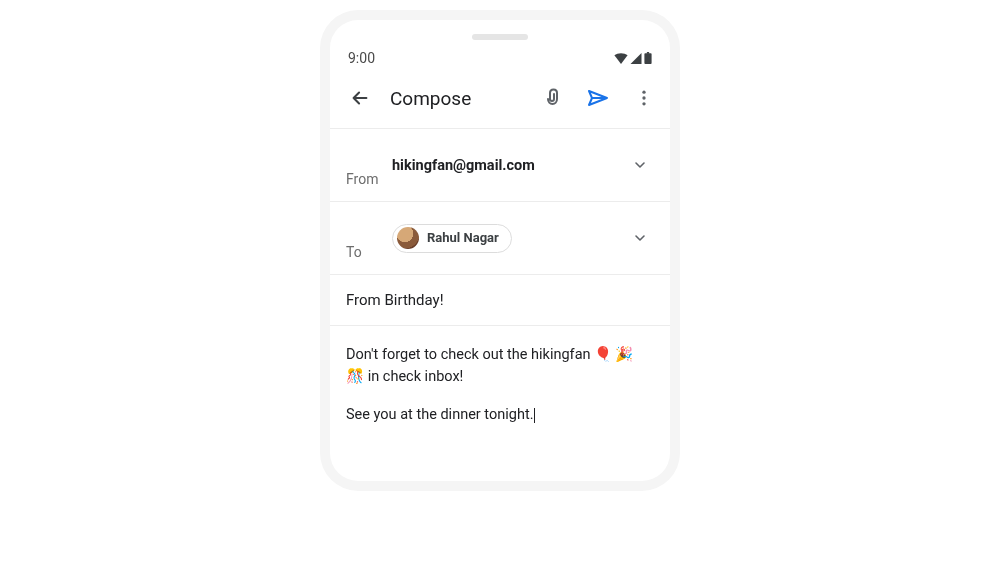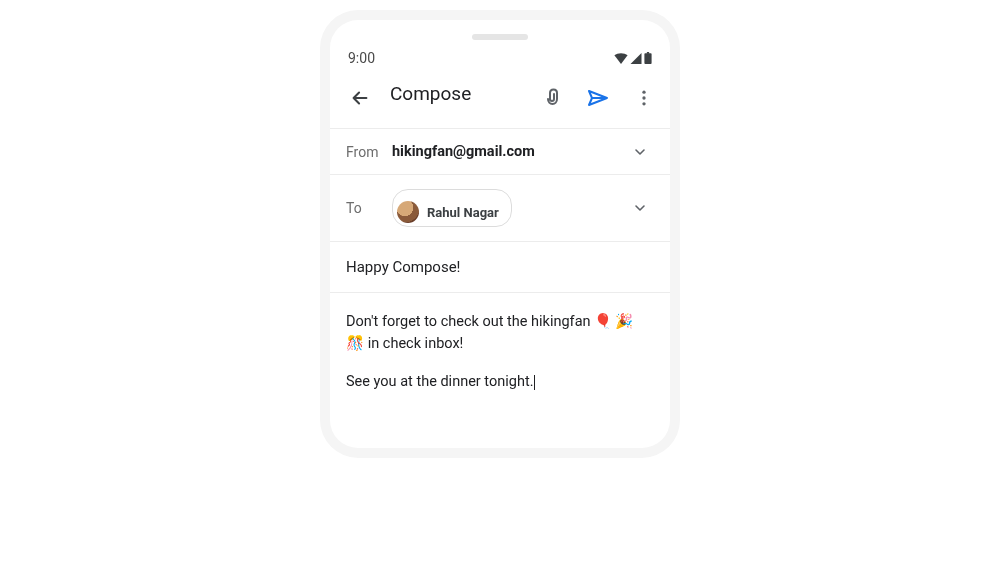--- a/index.html
+++ b/index.html
@@ -33,20 +33,21 @@
     display: flex;
     justify-content: space-between;
     align-items: center;
     padding: 4px 18px 8px 18px;
     font-size: 14px;
     color: #4a4a4a;
   }
   .status-icons { display: flex; gap: 2px; align-items: center; }
   .appbar {
     display: flex;
+    align-items: center;
     padding: 8px 10px 14px 14px;
     gap: 14px;
   }
   .appbar-title {
     font-size: 19px;
     color: #202124;
     flex: 1;
   }
   .icon-btn {
     width: 32px;
@@ -61,34 +62,35 @@
     align-items: center;
     padding: 14px 16px;
     border-top: 1px solid #ececec;
     font-size: 14px;
     color: #202124;
   }
   .row-label {
     width: 46px;
     color: #6d6d6d;
     font-size: 14px;
+    margin-top: 28px;
   }
   .row-value {
     flex: 1;
     font-size: 14.5px;
     color: #202124;
     font-weight: bold;
   }
   .chip {
     display: inline-flex;
     align-items: center;
     gap: 8px;
     border: 1px solid #dcdcdc;
     border-radius: 16px;
-    padding: 11px 12px 3px 4px;
+    padding: 2px 12px 3px 4px;
     font-size: 13px;
     color: #3c4043;
   }
   .chip .avatar {
     width: 22px;
     height: 22px;
     border-radius: 50%;
     background: radial-gradient(circle at 35% 30%, #d6a877 0 40%, #8a5a3a 41% 70%, #6b3f2a 71% 100%);
   }
   .subject {
@@ -190,21 +192,21 @@
       </span>
     </span>
     <span class="expand-btn">
       <svg width="16" height="16" viewBox="0 0 24 24">
           <path fill="none" stroke="#5f6368" stroke-width="2.4" stroke-linecap="round" stroke-linejoin="round" d="M6 9l6 6 6-6"></path>
         </svg>
     </span>
   </div>
 
   <div class="subject">
-    <span>Happy Compose!</span>
+    <span>From Birthday!</span>
   </div>
 
   <div class="body">
     <p>
       <span>Don't forget to check out the hikingfan</span>
       <span>🎈</span>
       <span>🎉</span>
       <span>🎊</span>
       <span>in check inbox!</span>
     </p>

